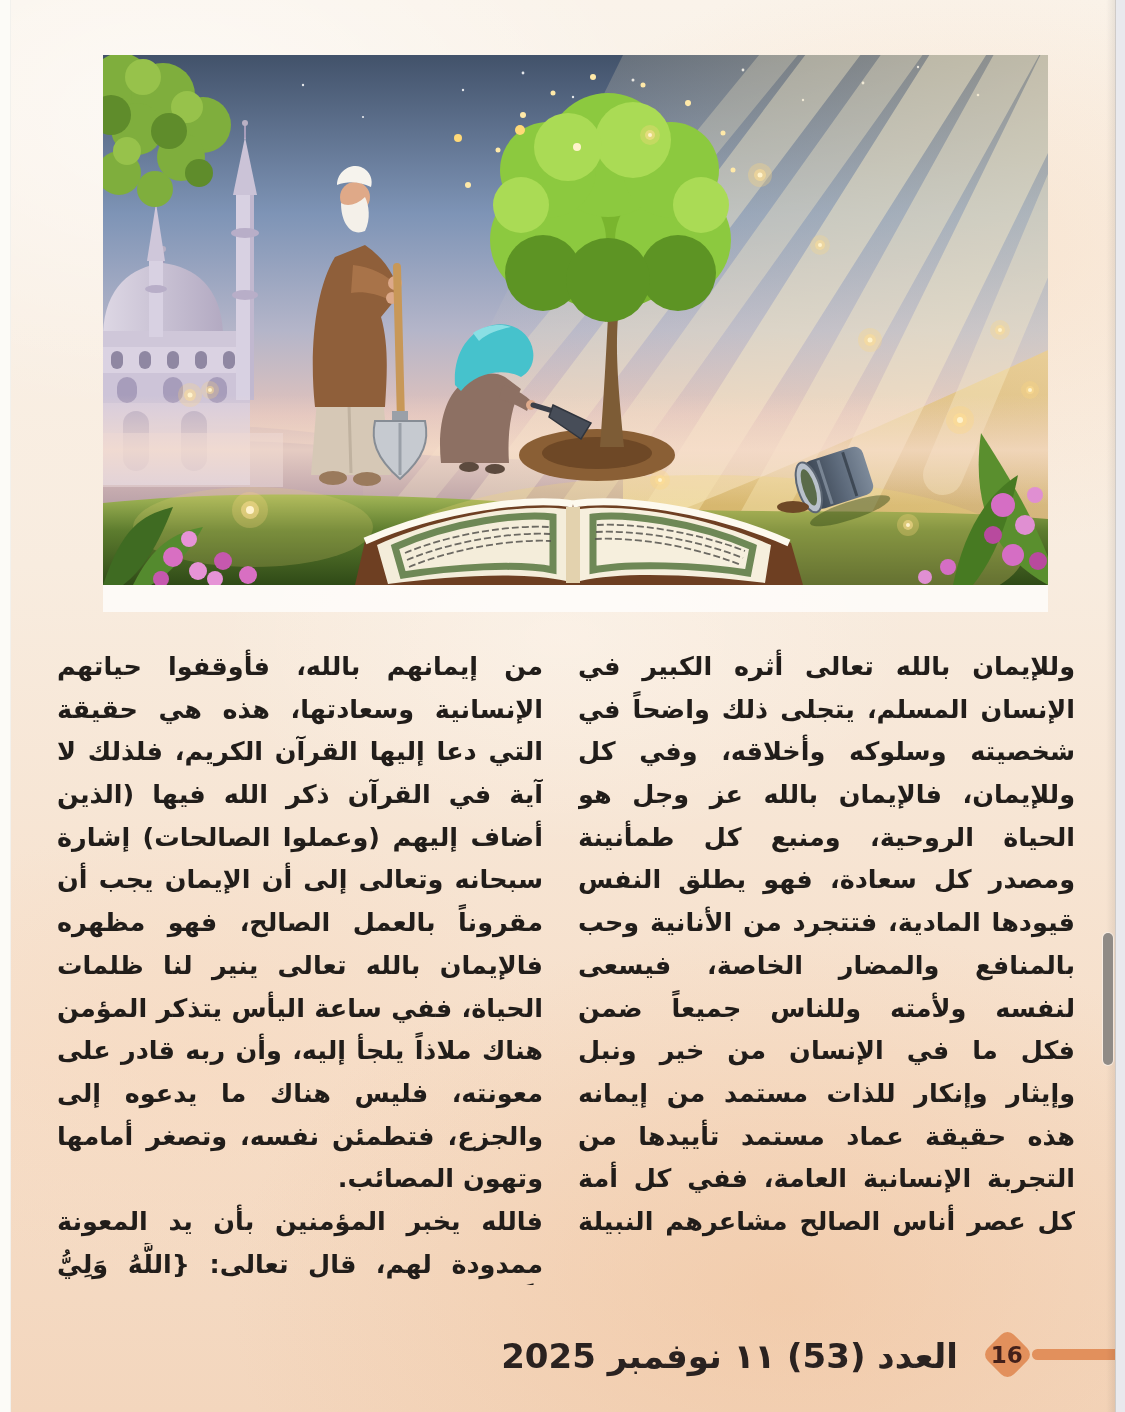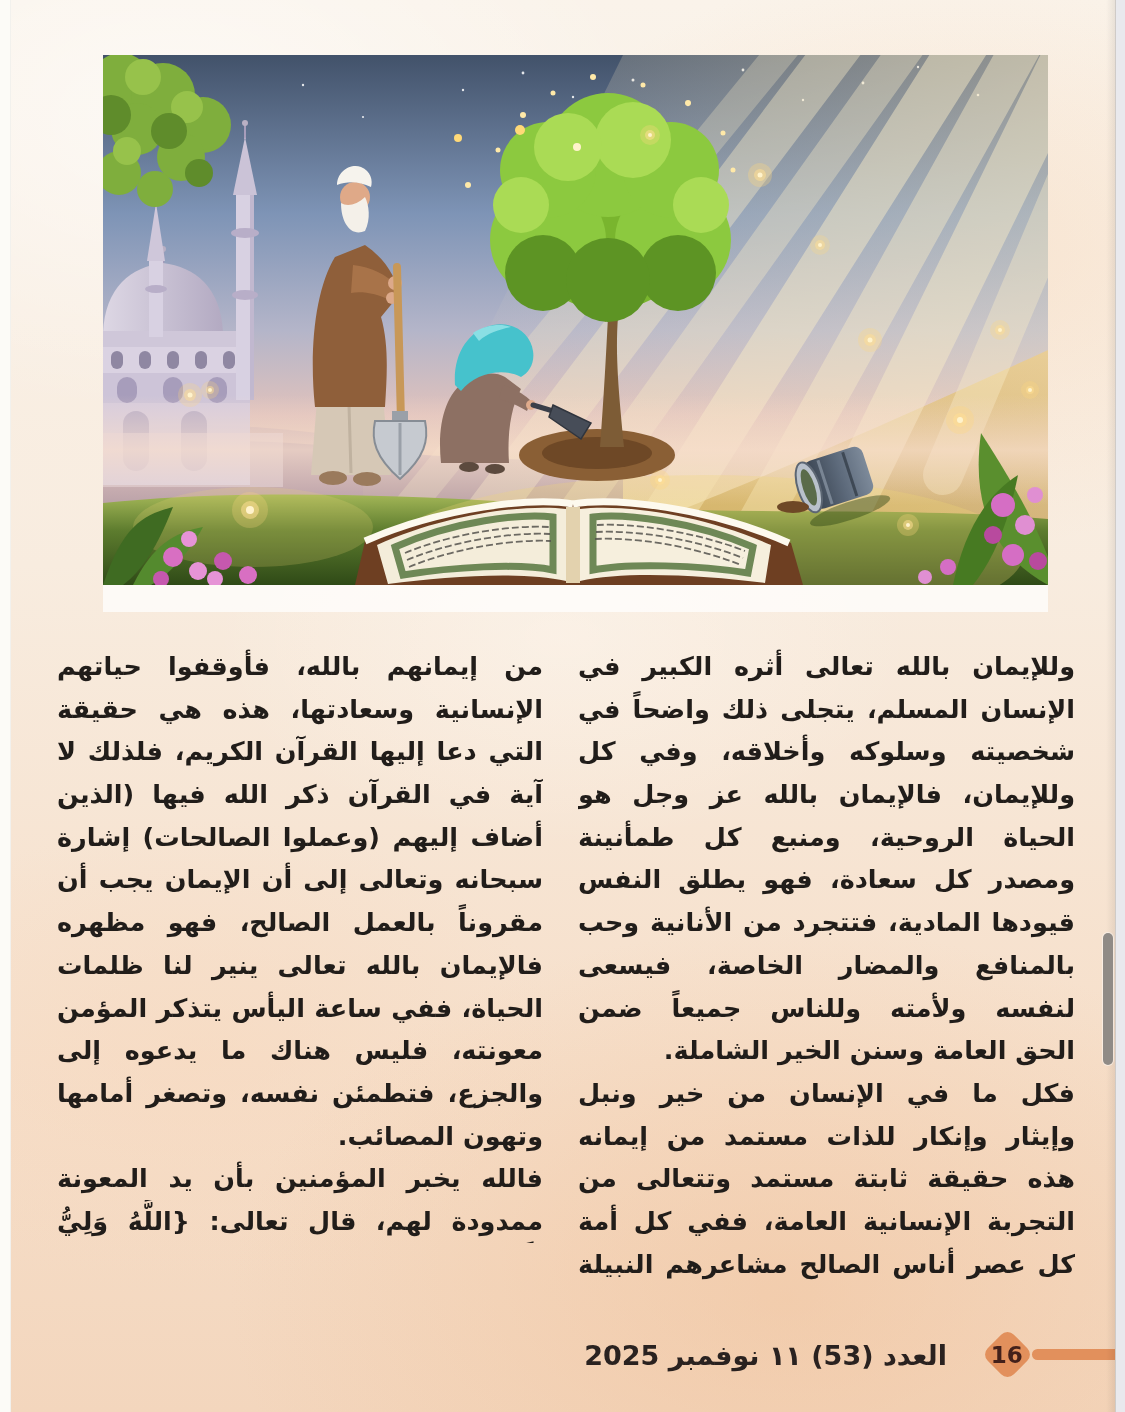--- a/index.html
+++ b/index.html
@@ -20,22 +20,22 @@
   .scroll-thumb{position:absolute;left:1103px;top:933px;width:10px;height:132px;background:#908b86;border-radius:6px;box-shadow:0 0 0 1px rgba(255,255,255,.45);}
   .hero{position:absolute;left:103px;top:55px;width:945px;height:530px;}
   .hero svg{display:block;}
   .photo-band{position:absolute;left:103px;top:585px;width:945px;height:27px;background:rgba(255,255,255,.72);}
   .col{position:absolute;top:645px;direction:rtl;color:#211d1a;}
   #column-right{left:578px;width:497px;}
   #column-left{left:57px;width:486px;}
   .tline{height:42.7px;line-height:42.7px;font-size:25.5px;font-weight:700;
          text-align:justify;text-align-last:justify;overflow:hidden;}
   .tend{text-align-last:right;}
-  .footer-issue{position:absolute;right:178px;top:1334px;height:44px;line-height:44px;
-                direction:rtl;font-size:27px;font-weight:700;color:#2a2220;}
+  .footer-issue{position:absolute;right:167px;top:1334px;height:44px;line-height:44px;
+                direction:rtl;font-size:34px;font-weight:700;color:#2a2220;}
   .page-diamond{position:absolute;left:989px;top:1336px;width:37px;height:37px;background:#e2905c;
                 border-radius:9px;transform:rotate(45deg);display:flex;align-items:center;justify-content:center;}
   .page-diamond span{transform:rotate(-45deg);font-size:23px;font-weight:700;color:#43201a;}
   .footer-bar{position:absolute;left:1032px;top:1349px;width:93px;height:11px;background:#e2905c;border-radius:6px 0 0 6px;}
 </style>
 </head>
 <body>
 
 <div class="edge-left"></div>
 
@@ -392,37 +392,37 @@
 <div class="col" id="column-right">
     <div class="tline" dir="rtl">وللإيمان بالله تعالى أثره الكبير في سلوك</div>
     <div class="tline" dir="rtl">الإنسان المسلم، يتجلى ذلك واضحاً في</div>
     <div class="tline" dir="rtl">شخصيته وسلوكه وأخلاقه، وفي كل تصرفاته</div>
     <div class="tline" dir="rtl">وللإيمان، فالإيمان بالله عز وجل هو عماد</div>
     <div class="tline" dir="rtl">الحياة الروحية، ومنبع كل طمأنينة نفسية،</div>
     <div class="tline" dir="rtl">ومصدر كل سعادة، فهو يطلق النفس من</div>
     <div class="tline" dir="rtl">قيودها المادية، فتتجرد من الأنانية وحب</div>
     <div class="tline" dir="rtl">بالمنافع والمضار الخاصة، فيسعى الإنسان</div>
     <div class="tline" dir="rtl">لنفسه ولأمته وللناس جميعاً ضمن قوانين</div>
-    <div class="tline tend" dir="rtl">الحق العامة وسنن الخير الشاملة.</div>
     <div class="tline" dir="rtl">فكل ما في الإنسان من خير ونبل وتضحية،</div>
     <div class="tline" dir="rtl">وإيثار وإنكار للذات مستمد من إيمانه بالله،</div>
-    <div class="tline" dir="rtl">هذه حقيقة ثابتة مستمد وتتعالى من</div>
+    <div class="tline" dir="rtl">هذه حقيقة عماد مستمد تأييدها من</div>
     <div class="tline" dir="rtl">التجربة الإنسانية العامة، ففي كل أمة وفي</div>
     <div class="tline" dir="rtl">كل عصر أناس الصالح مشاعرهم النبيلة</div>
   </div>
 <div class="col" id="column-left">
     <div class="tline" dir="rtl">من إيمانهم بالله، فأوقفوا حياتهم لصالح</div>
     <div class="tline" dir="rtl">الإنسانية وسعادتها، هذه هي حقيقة الإيمان</div>
     <div class="tline" dir="rtl">التي دعا إليها القرآن الكريم، فلذلك لا نرى</div>
     <div class="tline" dir="rtl">آية في القرآن ذكر الله فيها (الذين آمنوا) إلا</div>
     <div class="tline" dir="rtl">أضاف إليهم (وعملوا الصالحات) إشارة منه</div>
     <div class="tline" dir="rtl">سبحانه وتعالى إلى أن الإيمان يجب أن يكون</div>
     <div class="tline tend" dir="rtl">مقروناً بالعمل الصالح، فهو مظهره وثمرته.</div>
     <div class="tline" dir="rtl">فالإيمان بالله تعالى ينير لنا ظلمات هذه</div>
     <div class="tline" dir="rtl">الحياة، ففي ساعة اليأس يتذكر المؤمن أن</div>
+    <div class="tline" dir="rtl">هناك ملاذاً يلجأ إليه، وأن ربه قادر على</div>
     <div class="tline" dir="rtl">معونته، فليس هناك ما يدعوه إلى اليأس</div>
     <div class="tline" dir="rtl">والجزع، فتطمئن نفسه، وتصغر أمامها الأهوال</div>
     <div class="tline tend" dir="rtl">وتهون المصائب.</div>
     <div class="tline" dir="rtl">فالله يخبر المؤمنين بأن يد المعونة والتأييد</div>
     <div class="tline" dir="rtl">ممدودة لهم، قال تعالى: {اللَّهُ وَلِيُّ الَّذِينَ</div>
   </div>
 
 <div class="footer-issue">العدد (53) ١١ نوفمبر 2025</div>
 <div class="page-diamond">
   <span>16</span>

